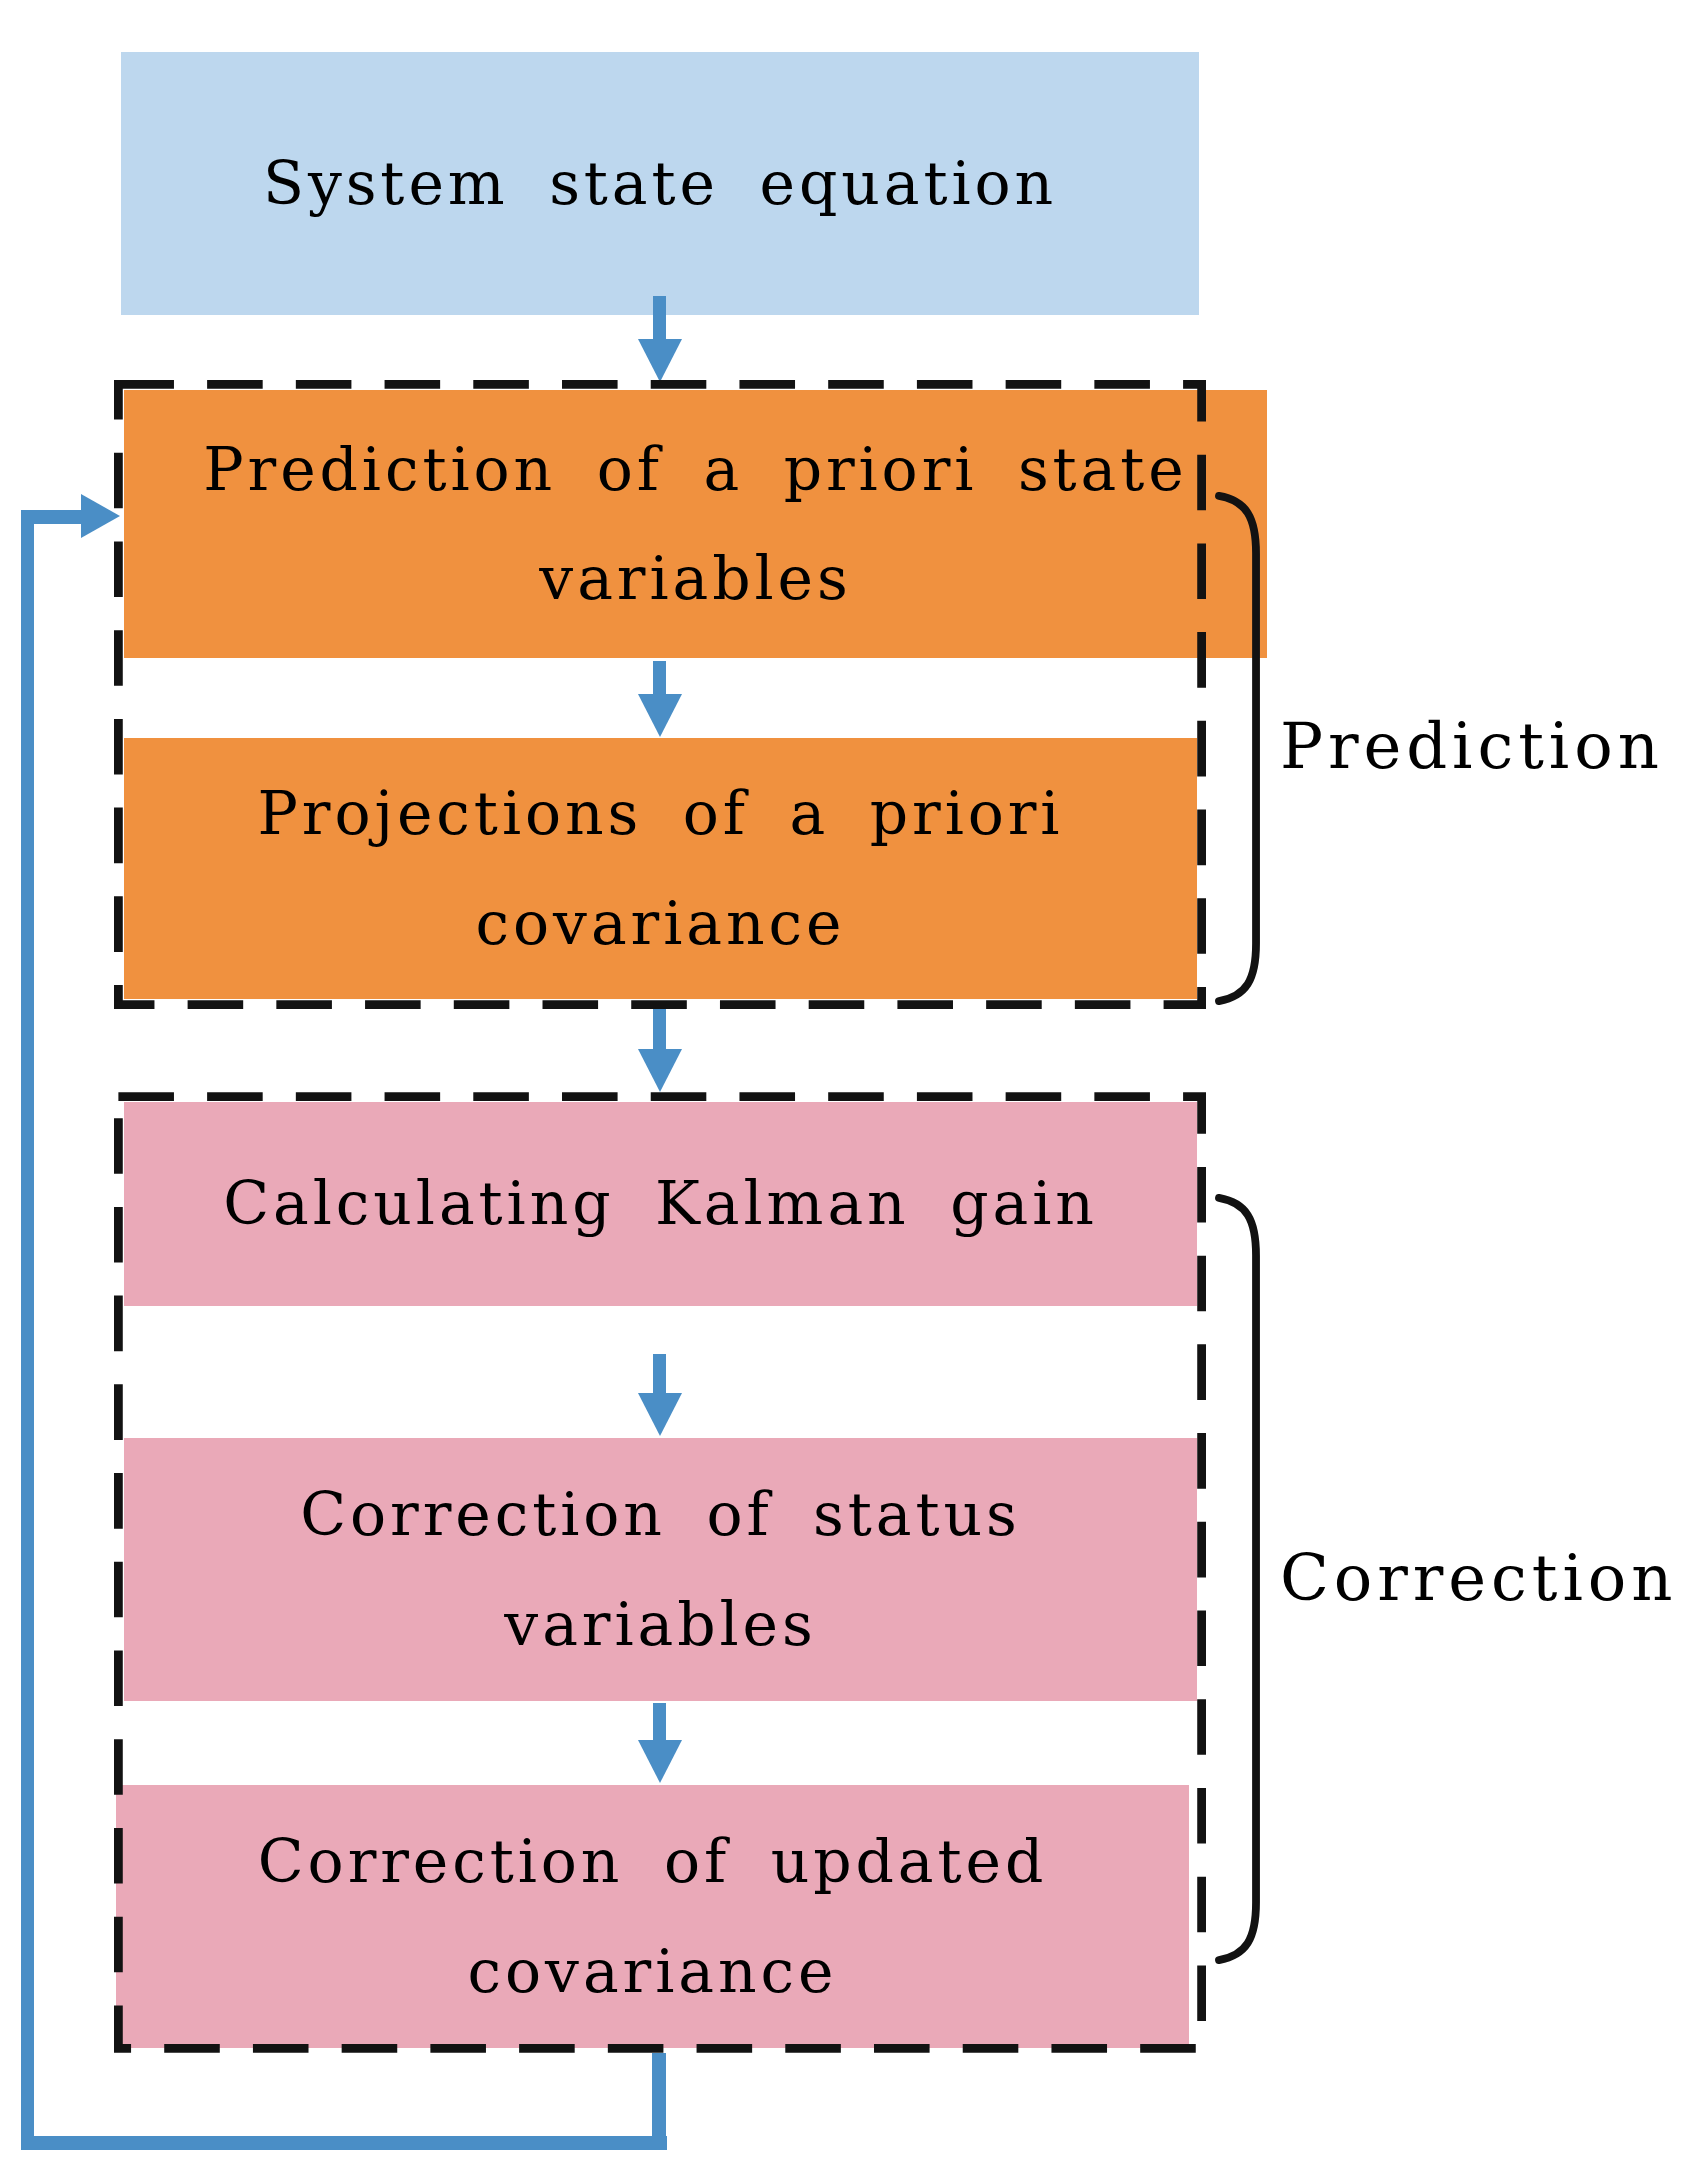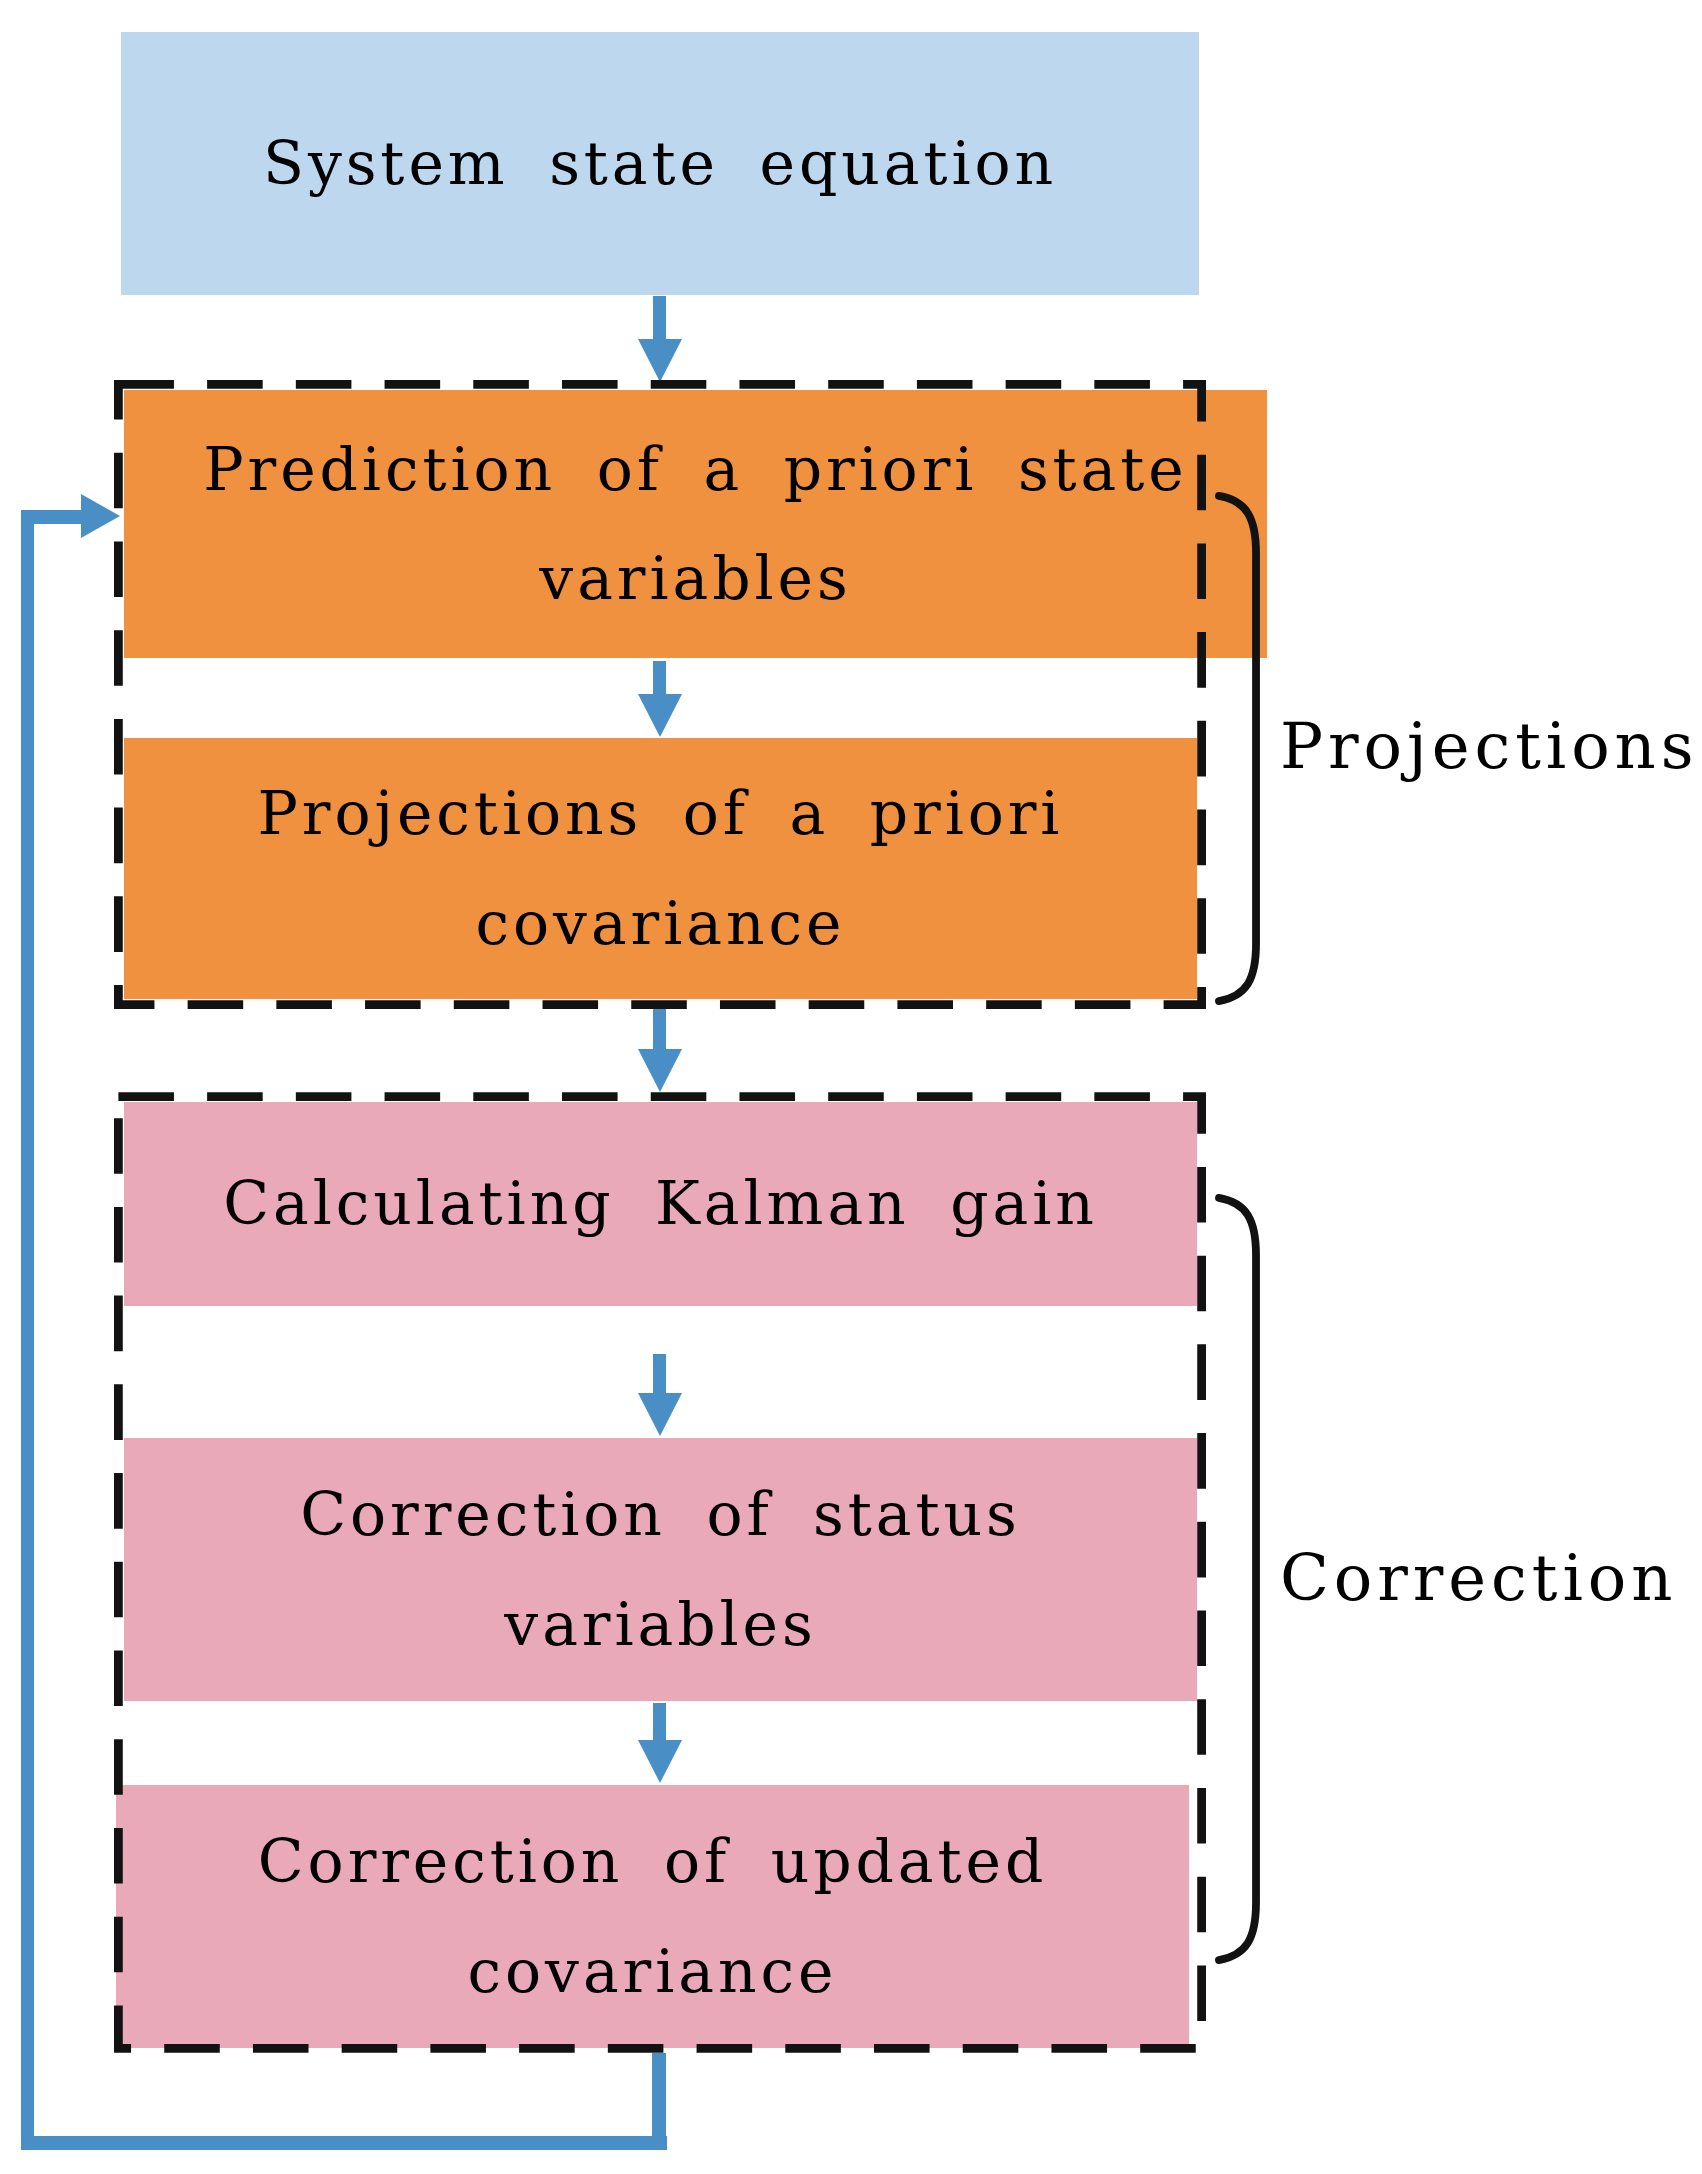--- a/index.html
+++ b/index.html
@@ -25,21 +25,21 @@
     position:absolute;
     display:flex;flex-direction:column;
     align-items:center;justify-content:center;
     text-align:center;
     font-size:60px;
     line-height:1.82;
     letter-spacing:3.9px;
     word-spacing:17.6px;
     white-space:nowrap;
   }
-  .box.system{background:var(--system-box);}
+  .box.system{background:var(--system-box);margin-top:20px;}
   .box.orange{background:var(--prediction-box);}
   .box.pink{background:var(--correction-box);}
   .ln{display:block;}
   
   svg.group-border{position:absolute;overflow:visible;}
   svg.group-border rect{
     fill:none;stroke:var(--dash);stroke-width:9;
     stroke-dasharray:57 34;
   }
   
@@ -135,21 +135,21 @@
     <span class="ln">covariance</span>
   </div>
 
   <svg class="group-border" style="left:114px;top:1092px" width="1092" height="961" viewBox="0 0 1120 985">
     <rect x="4.5" y="4.5" width="1111" height="976"></rect>
   </svg>
 
   <svg class="bracket" style="left:1217px;top:493px" width="41" height="511" viewBox="0 0 42 524">
     <path d="M2,3 C30,8 40,25 40,62 L40,462 C40,499 30,516 2,521"></path>
   </svg>
-  <div class="side-label" style="left:1280px;top:709px">Projections</div>
+  <div class="side-label" style="left:1280px;top:709px">Prediction</div>
 
   <svg class="bracket" style="left:1217px;top:1195px" width="41" height="768" viewBox="0 0 42 788">
     <path d="M2,3 C30,8 40,25 40,62 L40,726 C40,763 30,780 2,785"></path>
   </svg>
   <div class="side-label" style="left:1280px;top:1541px">Correction</div>
 
   <div class="fb-seg" style="left:652px;top:2053px;width:13.7px;height:97px"></div>
   <div class="fb-seg" style="left:20.5px;top:2136px;width:646px;height:13.7px"></div>
   <div class="fb-seg" style="left:20.5px;top:510px;width:13.7px;height:1639px"></div>
   <div class="fb-seg" style="left:20.5px;top:510px;width:62px;height:13.7px"></div>

